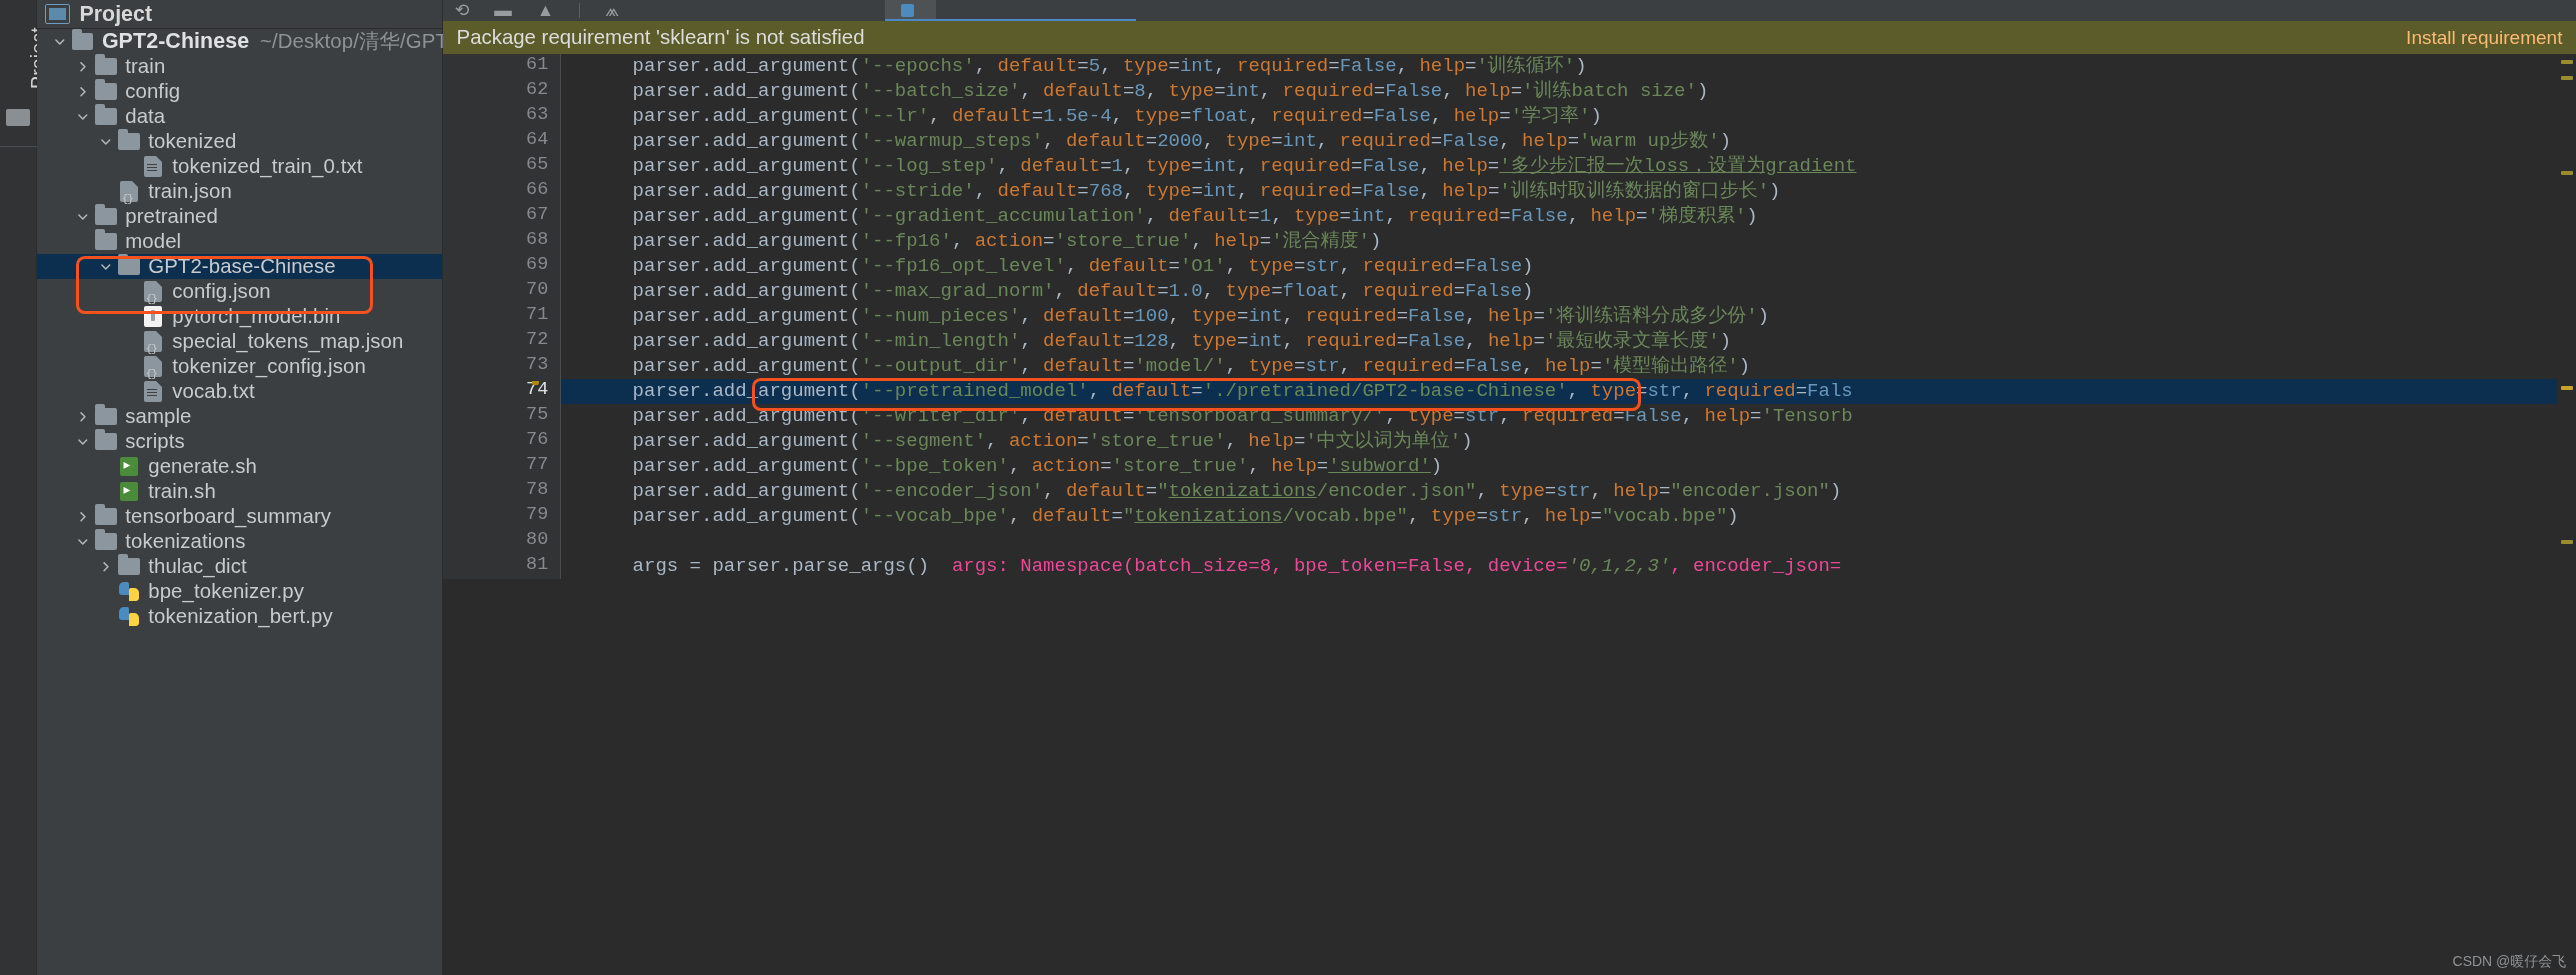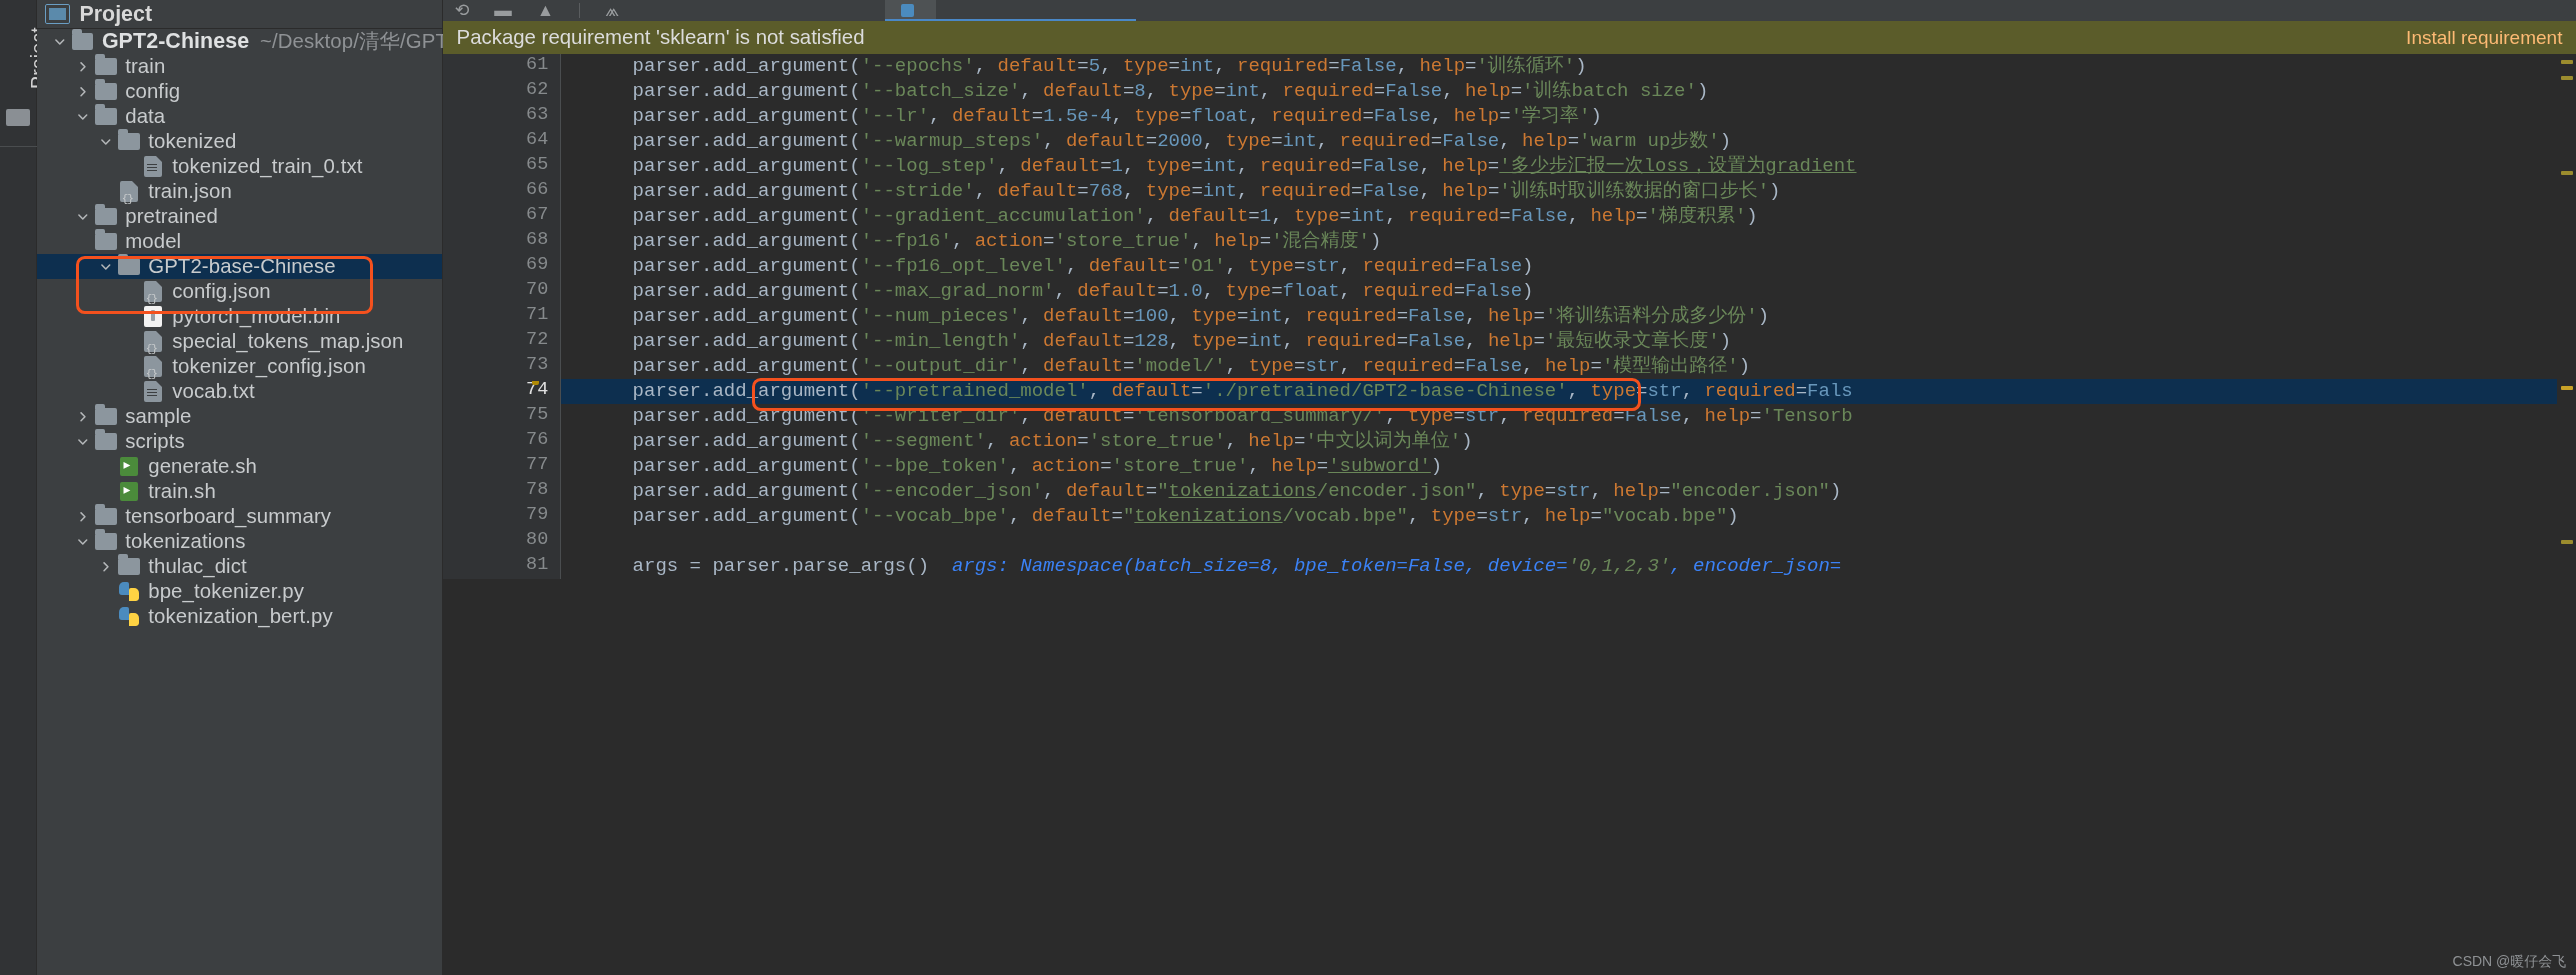--- a/index.html
+++ b/index.html
@@ -218,21 +218,21 @@
   .code-text {
     flex: 1 1 auto; height: 25px; line-height: 25px; padding-left: 26px;
     font-family: "Liberation Mono", monospace; font-size: 19px;
     white-space: pre; color: #a9b7c6; letter-spacing: 0px;
   }
   
   .t-def  { color: #a9b7c6; }
   .t-str  { color: #6a8759; }
   .t-num  { color: #6897bb; }
   .t-cn   { color: #9876aa; }
-  .t-hint { color: #3b82f6; font-style: italic; }
+  .t-hint { color: #ec4899; }
   .t-hint-v { color: #6a8759; font-style: italic; }
   .t-orange { color: #cc7832; }
   .t-ul { text-decoration: underline; text-decoration-color: #6a8759; }
 
   
   .marker-col {
     position: absolute; right: 0; top: 0; width: 19.4px; height: 100%;
     background: #2b2b2b;
   }
   .marker {

